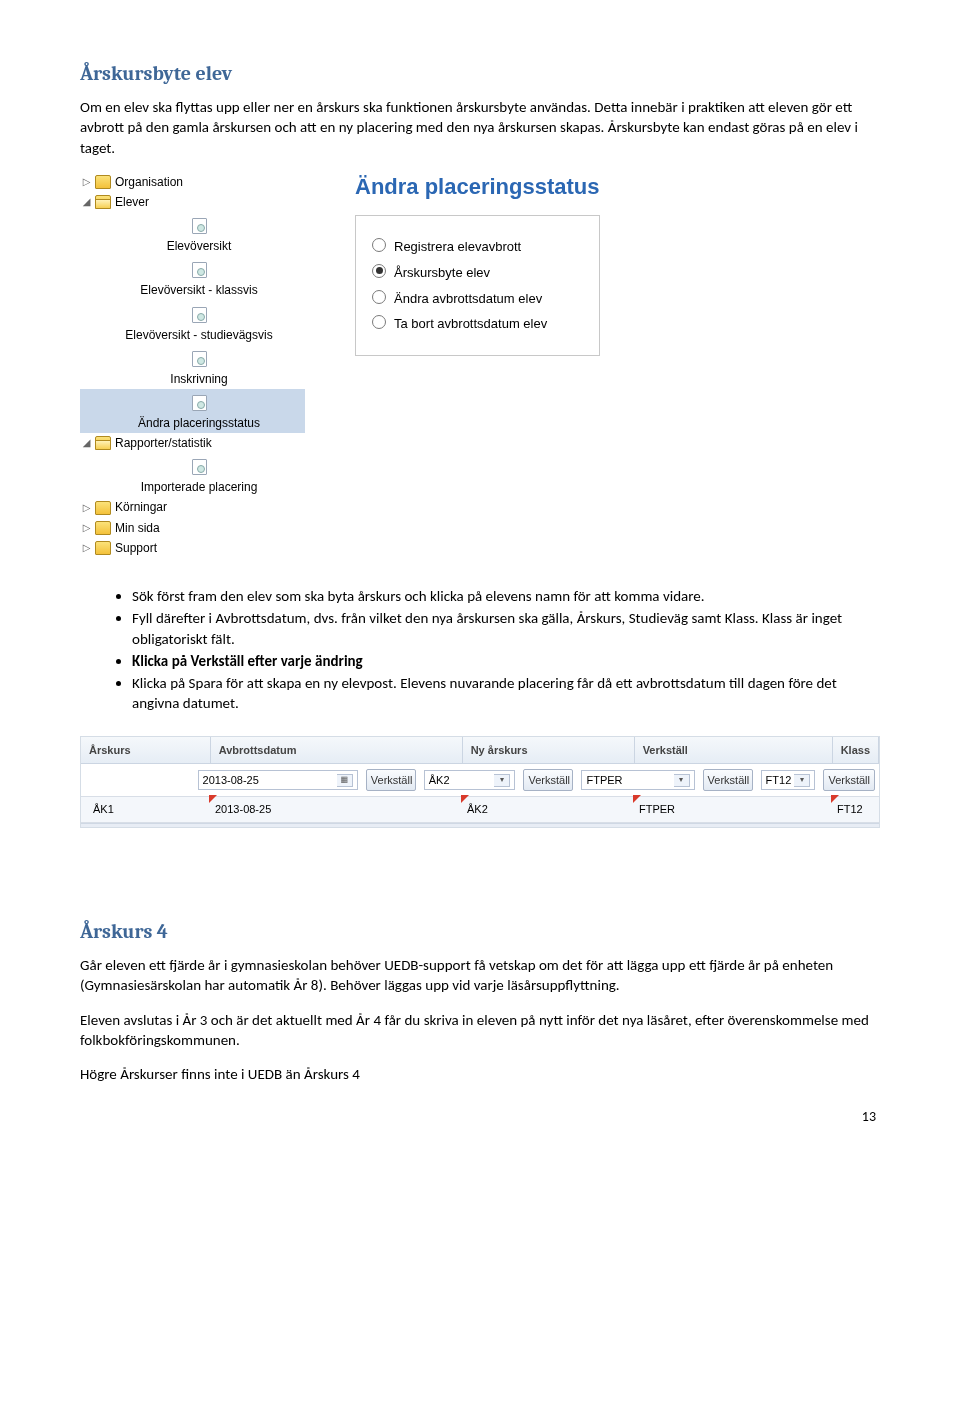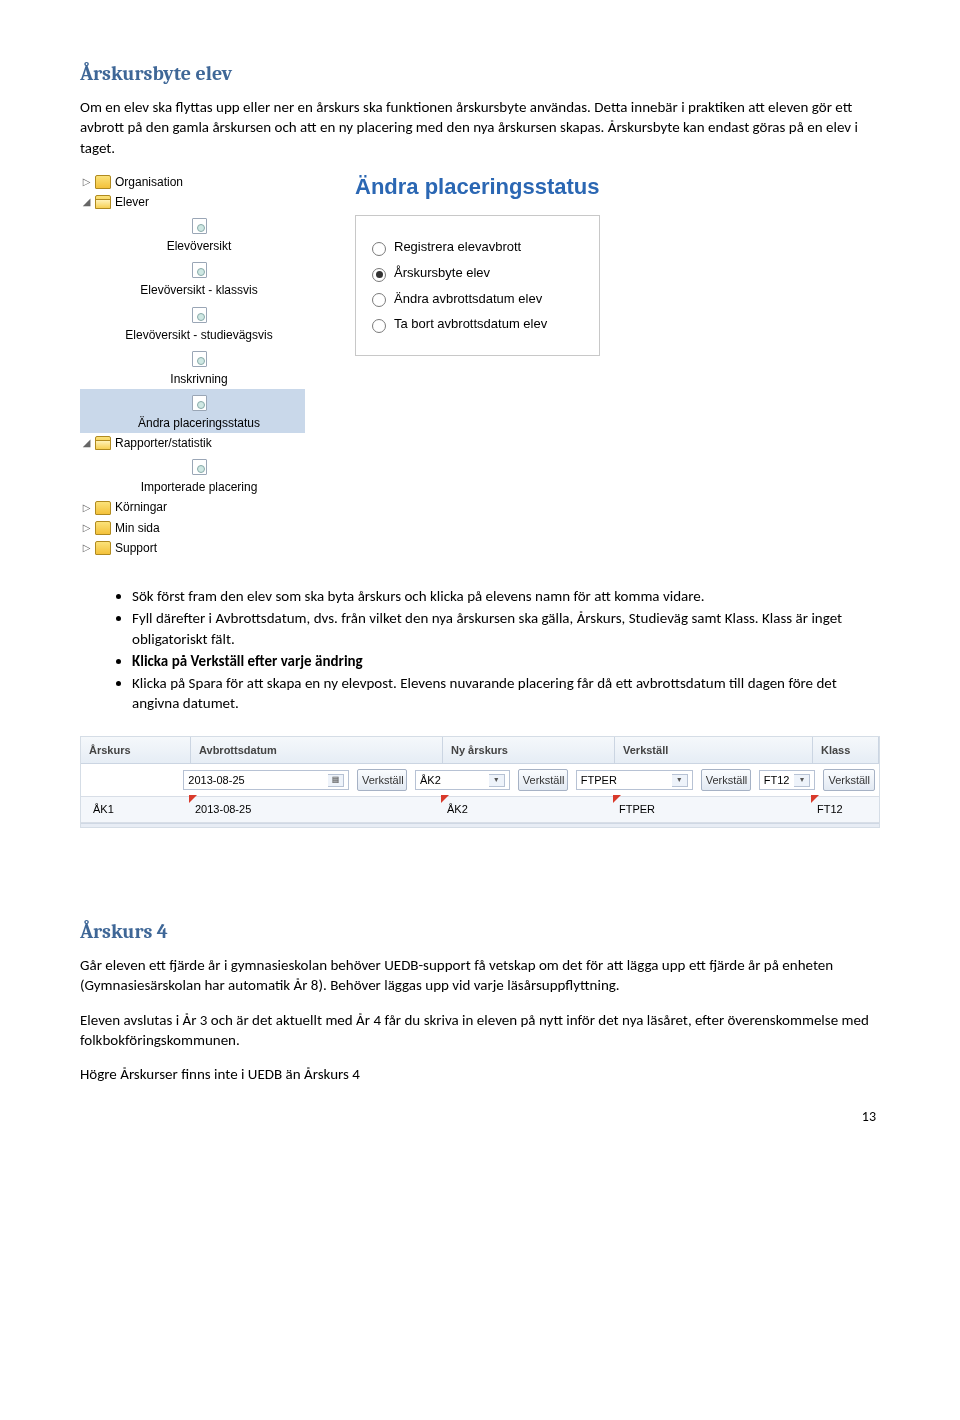--- a/index.html
+++ b/index.html
@@ -61,32 +61,32 @@
   }
   .ico-page::after{content:"";position:absolute;right:1px;bottom:1px;width:6px;height:6px;border:1px solid #8aa;border-radius:50%;background:#cfe8e3;}
   .form-panel { }
   .form-title {
     color:#2b67b3;font-family:Arial,sans-serif;font-size:22px;font-weight:bold;margin-bottom:14px;
   }
   .radio-box {
     border:1px solid #c8c8c8;background:#fff;padding:14px 30px 14px 16px;
     font-family:Verdana,Arial,sans-serif;font-size:13px;
   }
-  .radio-row{display:flex;align-items:flex-end;gap:8px;margin:8px 0;}
+  .radio-row{display:flex;align-items:flex-start;gap:8px;margin:8px 0;}
   .radio-dot{width:14px;height:14px;border:1px solid #7a7a7a;border-radius:50%;background:#fff;display:flex;align-items:center;justify-content:center;}
   .radio-dot.checked::before{content:"";width:7px;height:7px;border-radius:50%;background:#333;}
   ul.bullets{margin:18px 0 22px 0;padding-left:52px;}
   ul.bullets li{margin:2px 0;}
   .table-shot{border:1px solid #d5dde6;font-family:Verdana,Arial,sans-serif;font-size:11px;width:100%;}
   .ts-head{background:linear-gradient(#f5f8fb,#e6edf5);display:flex;border-bottom:1px solid #cbd5e2;}
   .ts-head div{padding:6px 8px;border-right:1px solid #cbd5e2;font-weight:bold;color:#444;}
   .ts-row{display:flex;border-bottom:1px solid #d8dee7;align-items:center;background:#fff;}
   .ts-row.alt{background:#f4f7fb;}
   .ts-row div{padding:5px 4px;}
-  .col-arsk{width:110px;}
+  .col-arsk{width:130px;}
   .col-avb{width:195px;}
   .col-vk{width:58px;}
   .col-ny{width:115px;}
   .col-stud{width:140px;}
   .col-klass{width:72px;}
   .cell-input{height:20px;border:1px solid #b7c2d4;background:#fff;display:flex;align-items:center;padding:0 4px;font-size:11px;}
   .dd{display:flex;}
   .dd .arrow{width:16px;background:#eef3fa;border:1px solid #b7c2d4;border-left:0;display:flex;align-items:center;justify-content:center;font-size:8px;color:#555;}
   .btn{height:22px;border:1px solid #a6b2c5;background:linear-gradient(#fafcfe,#e2e9f2);border-radius:2px;padding:0 6px;display:flex;align-items:center;font-size:11px;color:#333;}
   .redflag{position:relative;}

